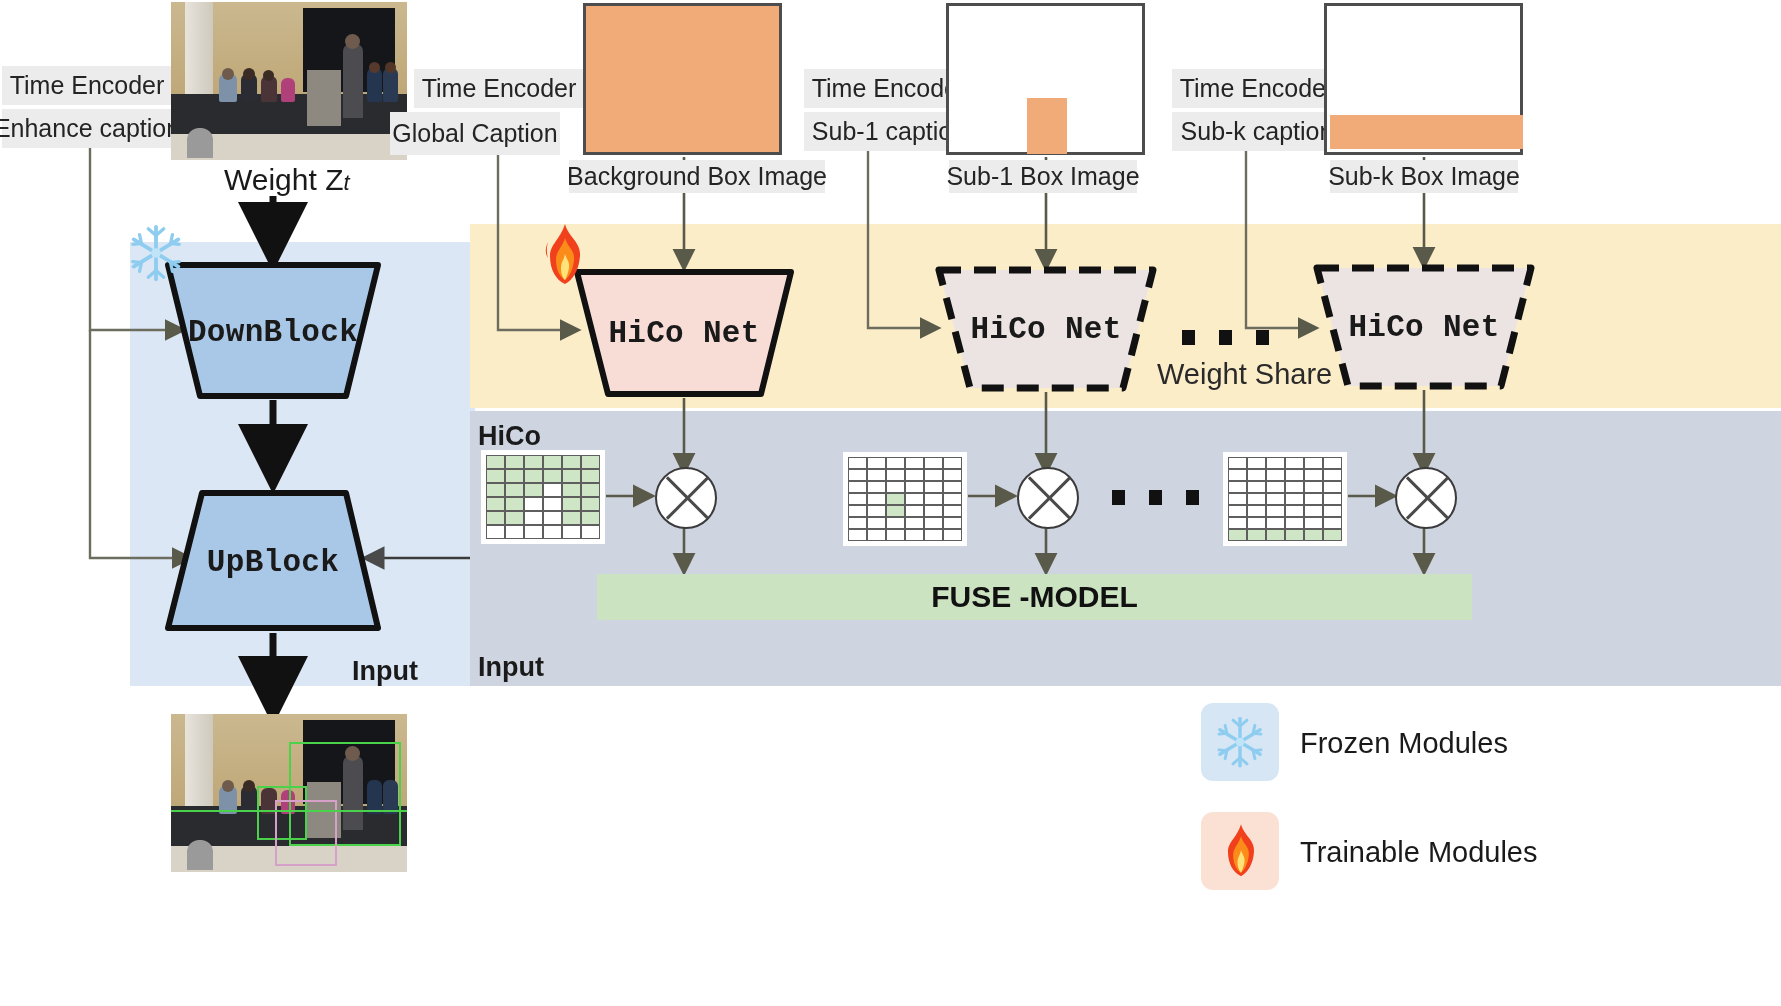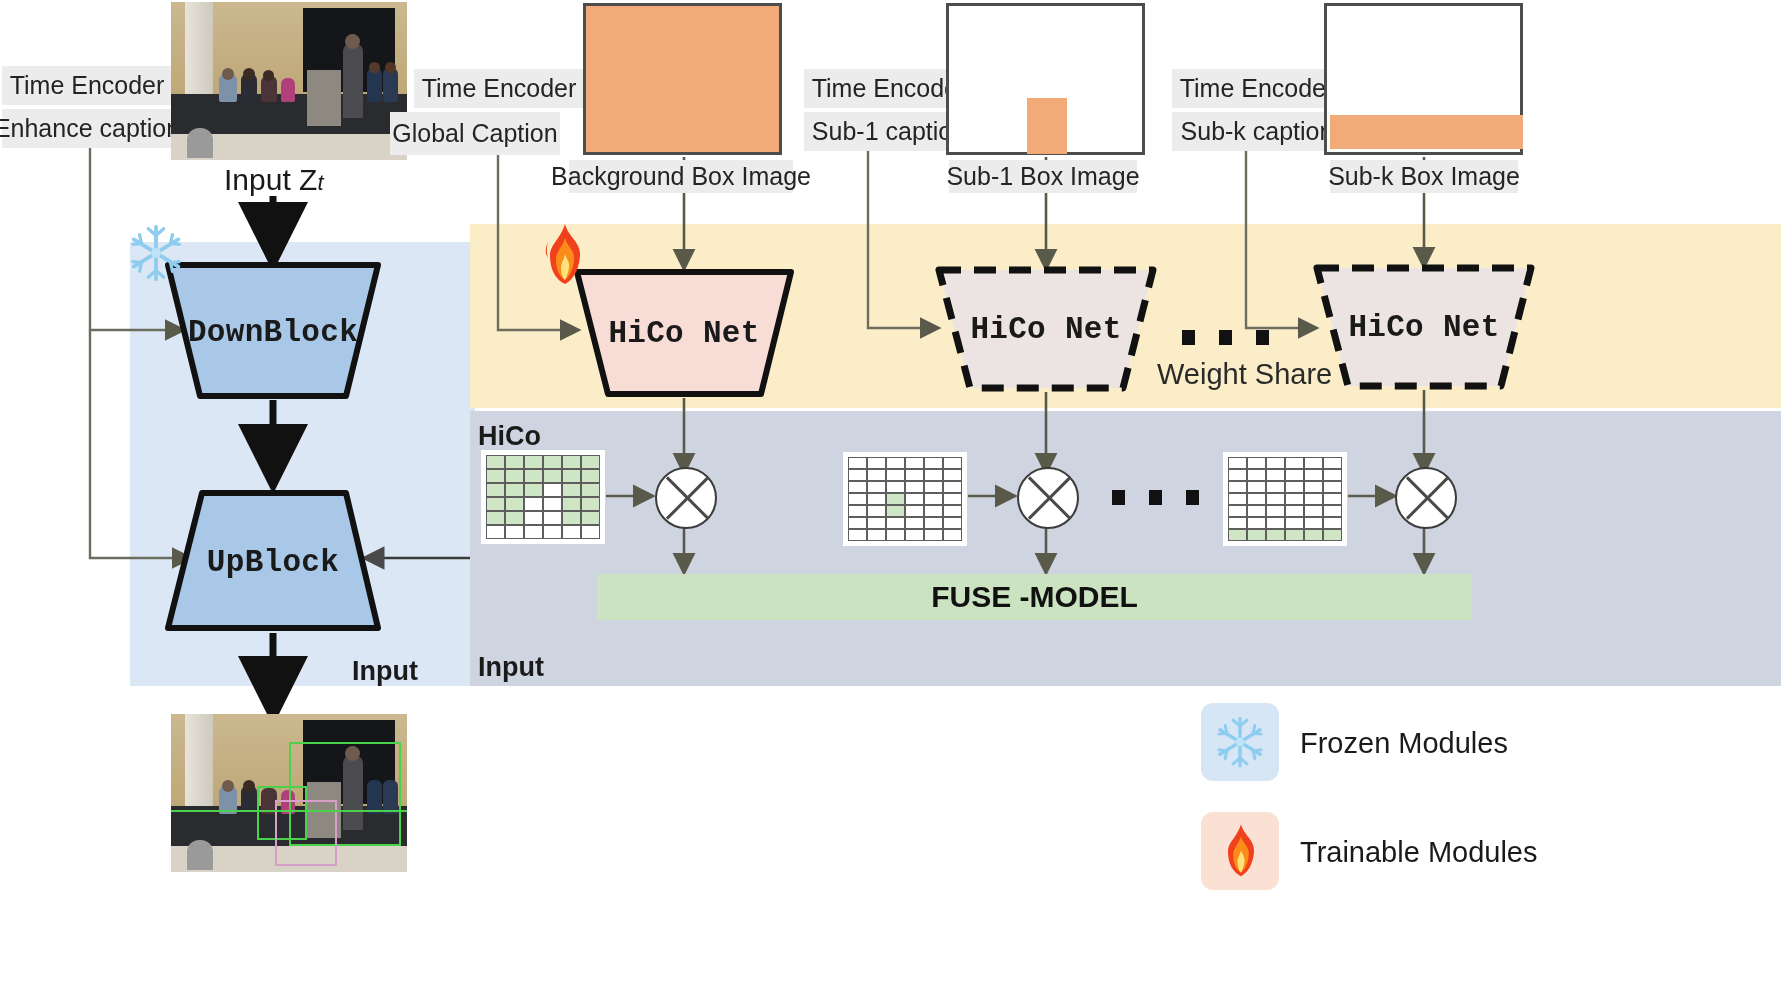--- a/index.html
+++ b/index.html
@@ -148,21 +148,21 @@
   <div class="podium" style="left:136px;top:68px;width:34px;height:56px;"></div>
   <div class="speaker" style="left:172px;top:42px;width:20px;height:74px;"></div>
   <div class="head" style="left:174px;top:32px;width:15px;height:15px;"></div>
   <div class="person" style="left:196px;top:66px;width:15px;height:34px;background:#23354f;"></div>
   <div class="head" style="left:198px;top:60px;width:11px;height:11px;background:#55392c;"></div>
   <div class="person" style="left:212px;top:66px;width:15px;height:34px;background:#2a3a52;"></div>
   <div class="head" style="left:214px;top:60px;width:11px;height:11px;background:#513628;"></div>
   <div class="person" style="left:16px;top:126px;width:26px;height:30px;background:#9a9a9a;border-radius:12px 12px 0 0;"></div>
 </div>
 <div class="inputlabel" style="left:224px;top:163px;">
-  <span>Input Z</span><i style="font-size:22px;"><span>t</span></i>
+  <span>Weight Z</span><i style="font-size:22px;"><span>t</span></i>
 </div>
 
 <div class="trap" style="left:160px;top:262px;width:226px;height:140px;">
   <svg width="226" height="140">
       <polygon points="8,3 218,3 186,134 40,134" fill="#a9c8e8" stroke="#111" stroke-width="6" stroke-linejoin="round"></polygon>
     </svg>
   <span>DownBlock</span>
 </div>
 <div class="trap" style="left:160px;top:490px;width:226px;height:144px;">
   <svg width="226" height="144">
@@ -219,21 +219,21 @@
   <div class="bbox2" style="left:104px;top:86px;width:58px;height:62px;"></div>
   <div class="bboxline" style="left:0;top:96px;width:236px;"></div>
 </div>
 
 <div class="abs chip" style="left:414px;top:69px;width:170px;height:39px;">Time Encoder</div>
 <div class="abs chip" style="left:390px;top:112px;width:170px;height:43px;">Global Caption</div>
 
 <div class="boximg" style="left:583px;top:3px;width:199px;height:152px;">
   <div class="orange" style="left:0;top:0;width:100%;height:100%;"></div>
 </div>
-<div class="abs caption-chip" style="left:569px;top:160px;width:224px;height:33px;">Background Box Image</div>
+<div class="abs caption-chip" style="left:569px;top:160px;width:256px;height:33px;">Background Box Image</div>
 
 <div class="trap" style="left:572px;top:268px;width:224px;height:130px;">
   <svg width="224" height="130">
       <polygon points="5,4 219,4 189,126 36,126" fill="#f8ddd7" stroke="#111" stroke-width="6" stroke-linejoin="round"></polygon>
     </svg>
   <span>HiCo Net</span>
 </div>
 
 <div class="abs" style="left:534px;top:222px;width:62px;height:66px;">
   <svg width="62" height="66" viewBox="0 0 60 66">

